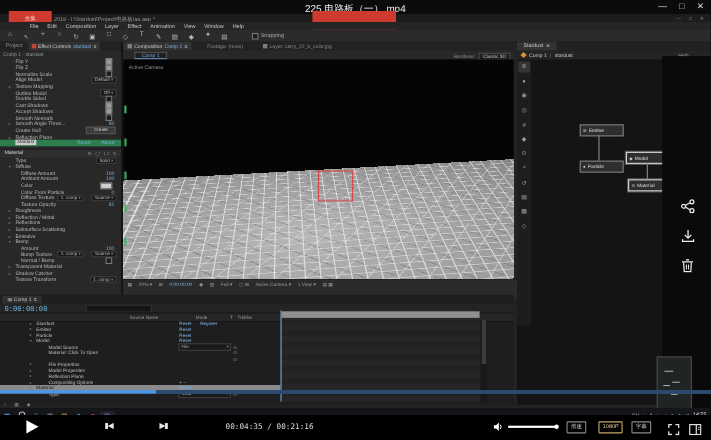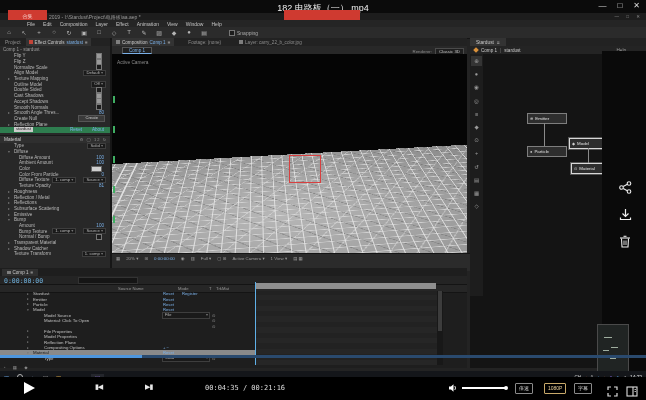--- a/index.html
+++ b/index.html
@@ -168,21 +168,21 @@
   #btn-speed{left:515px;}
   #btn-quality{left:544px;border-color:#c8a96a;color:#e8cf9a;}
   #btn-subtitle{left:574px;}
   #fs-btn{left:607px;top:6px;}
   #list-btn{left:626px;top:6px;}
 </style>
 </head>
 <body>
 
 <div class="abs" id="titlebar">
-  <div class="abs" id="win-title">182.电路板（一）.mp4</div>
+  <div class="abs" id="win-title">225.电路板（一）.mp4</div>
   <div class="abs" id="win-controls">
       <span>—</span>
       <span>□</span>
       <span>✕</span>
     </div>
 </div>
 
 <div class="abs" id="ae">
 
   <div class="abs" id="ae-titlebar">

